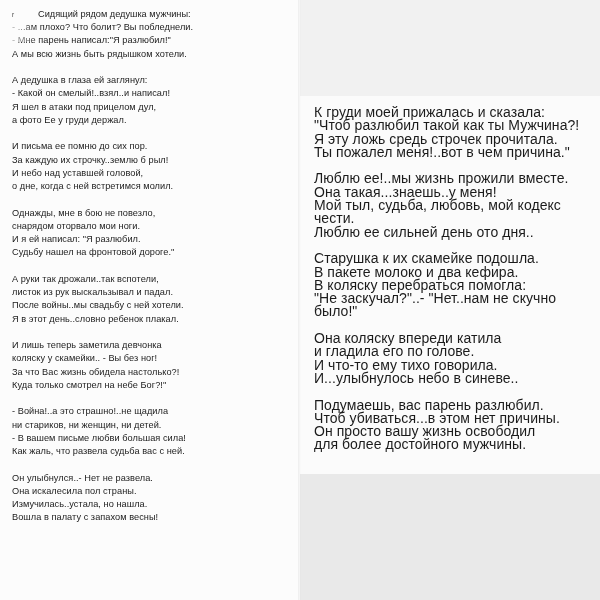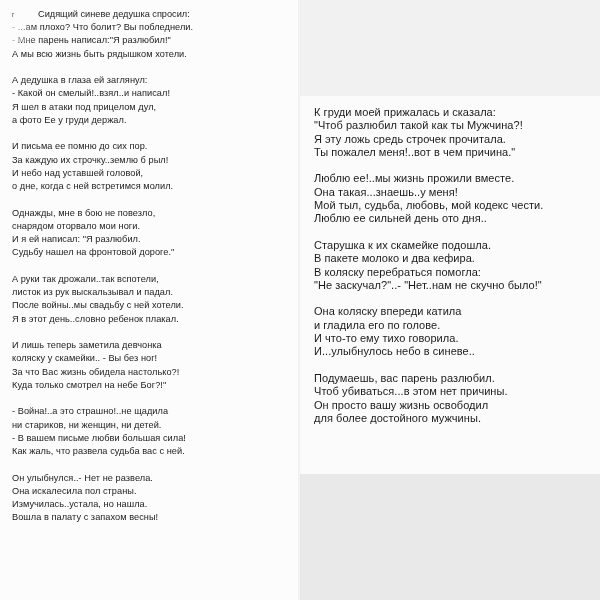--- a/index.html
+++ b/index.html
@@ -62,21 +62,21 @@
     font-size: 9.1px;
     line-height: 13.2px;
     white-space: pre-wrap;
     letter-spacing: 0.05px;
   }
   .poem.left {
     font-size: 9.2px;
     line-height: 13.25px;
   }
   .poem.right {
-    font-size: 11px;
+    font-size: 14px;
     line-height: 13.3px;
   }
   .head-line {
     color: #1b1b1b;
     font-size: 9.2px;
     line-height: 13.2px;
     white-space: pre;
   }
   .marker {
     font-size: 6.5px;
@@ -105,21 +105,21 @@
 </style>
 </head>
 <body>
 
 <div class="page">
 
   <div class="col-right-top-filler"></div>
   <div class="col-right-bottom-filler"></div>
 
   <div class="col-left">
-    <div class="head-line"><span class="marker">r</span><span>Сидящий синеве дедушка спросил:</span></div>
+    <div class="head-line"><span class="marker">r</span><span>Сидящий рядом дедушка мужчины:</span></div>
     <div class="poem left">- ...ам плохо? Что болит? Вы побледнели.
 - Мне парень написал:"Я разлюбил!"
 А мы всю жизнь быть рядышком хотели.
 
 А дедушка в глаза ей заглянул:
 - Какой он смелый!..взял..и написал!
 Я шел в атаки под прицелом дул,
 а фото Ее у груди держал.
 
 И письма ее помню до сих пор.

